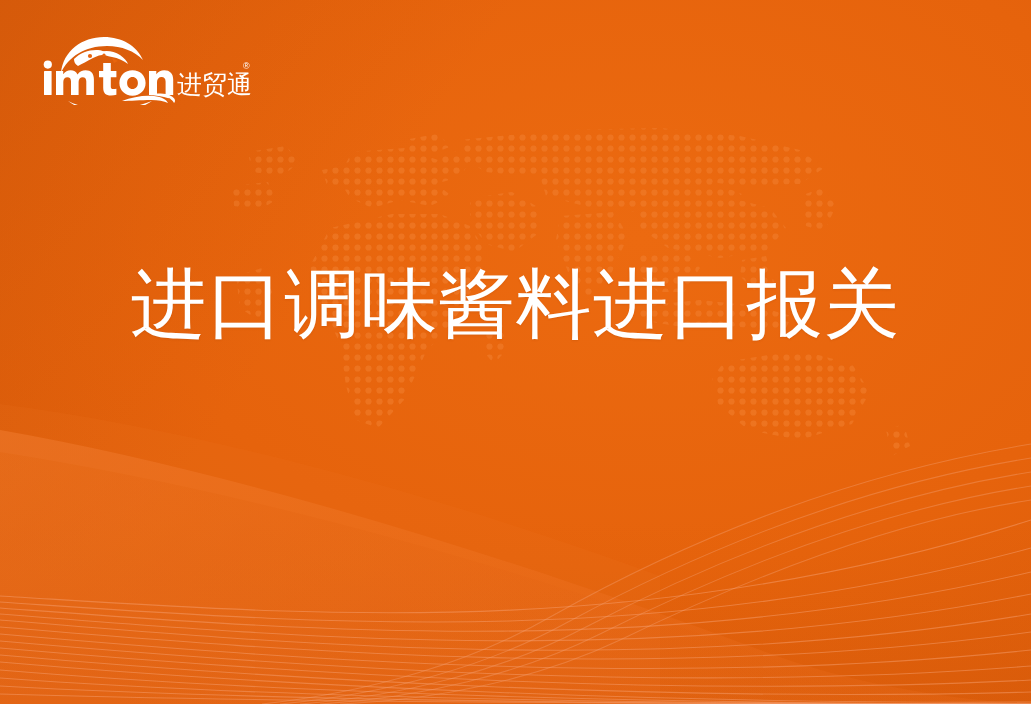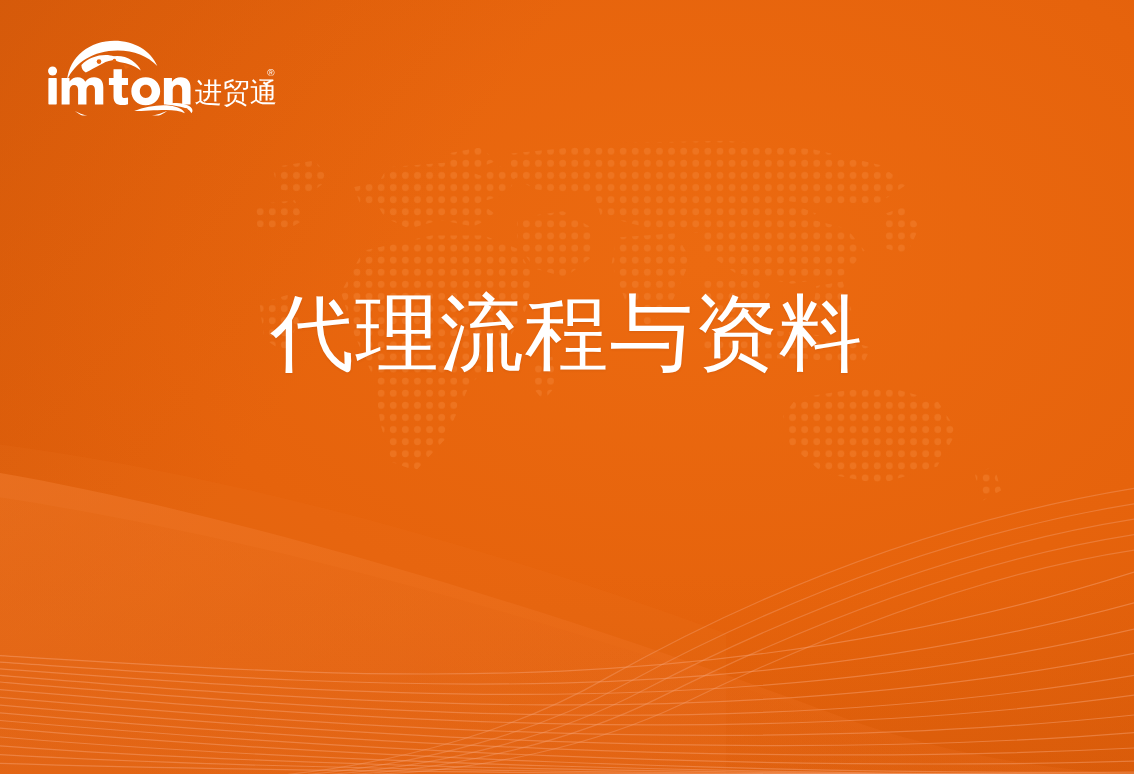--- a/index.html
+++ b/index.html
@@ -232,16 +232,16 @@
         <path d="M84,70 C94,66 106,64 116,65 C124,66 129,69 130,72
                  C126,70 120,69 113,69 C103,69 92,70 84,70 Z"></path>
         <path d="M112,64 C120,62 128,62 133,65 C137,67 138,70 136,72
                  C135,69 131,67 126,66 C121,65 116,64 112,64 Z"></path>
         <circle cx="131" cy="69" r="1.8" fill="#e8650d"></circle>
       </g>
     </svg>
   </div>
 
   <div id="headline">
-    <span class="hl-line">代理流程与资料</span>
+    <span class="hl-line">进口调味酱料进口报关</span>
   </div>
 
 </div>
 
 </body></html>

